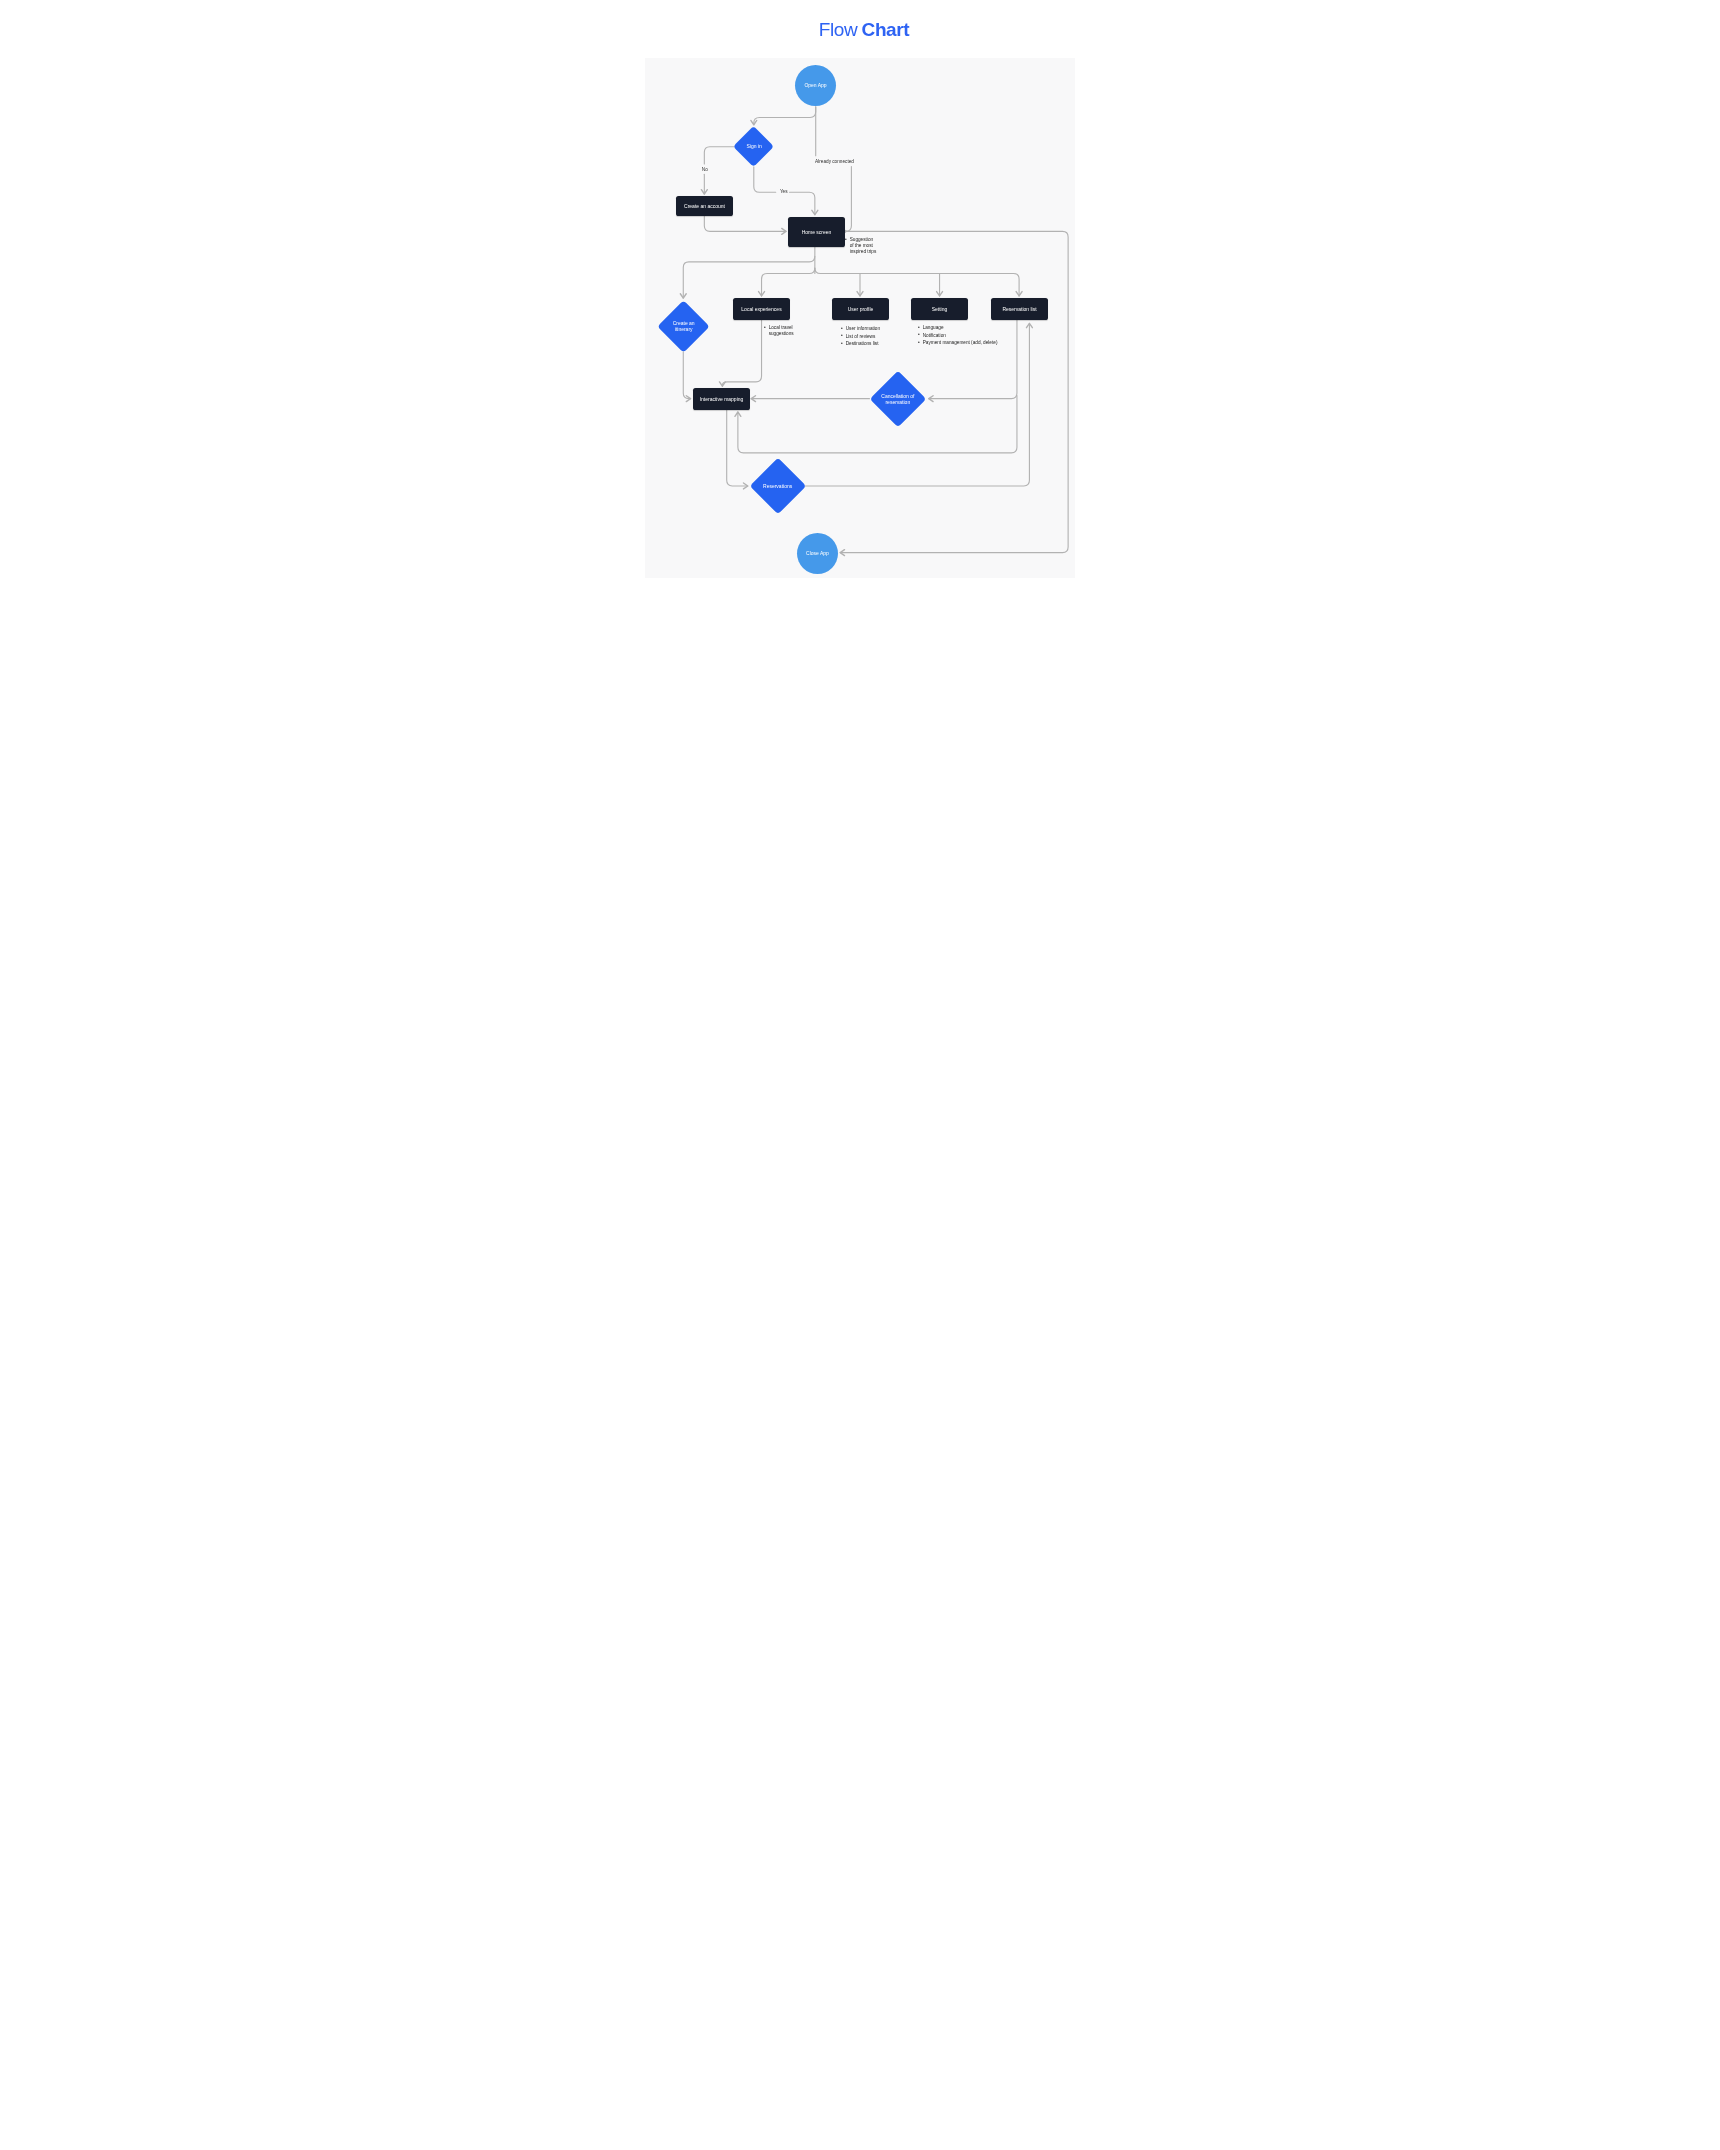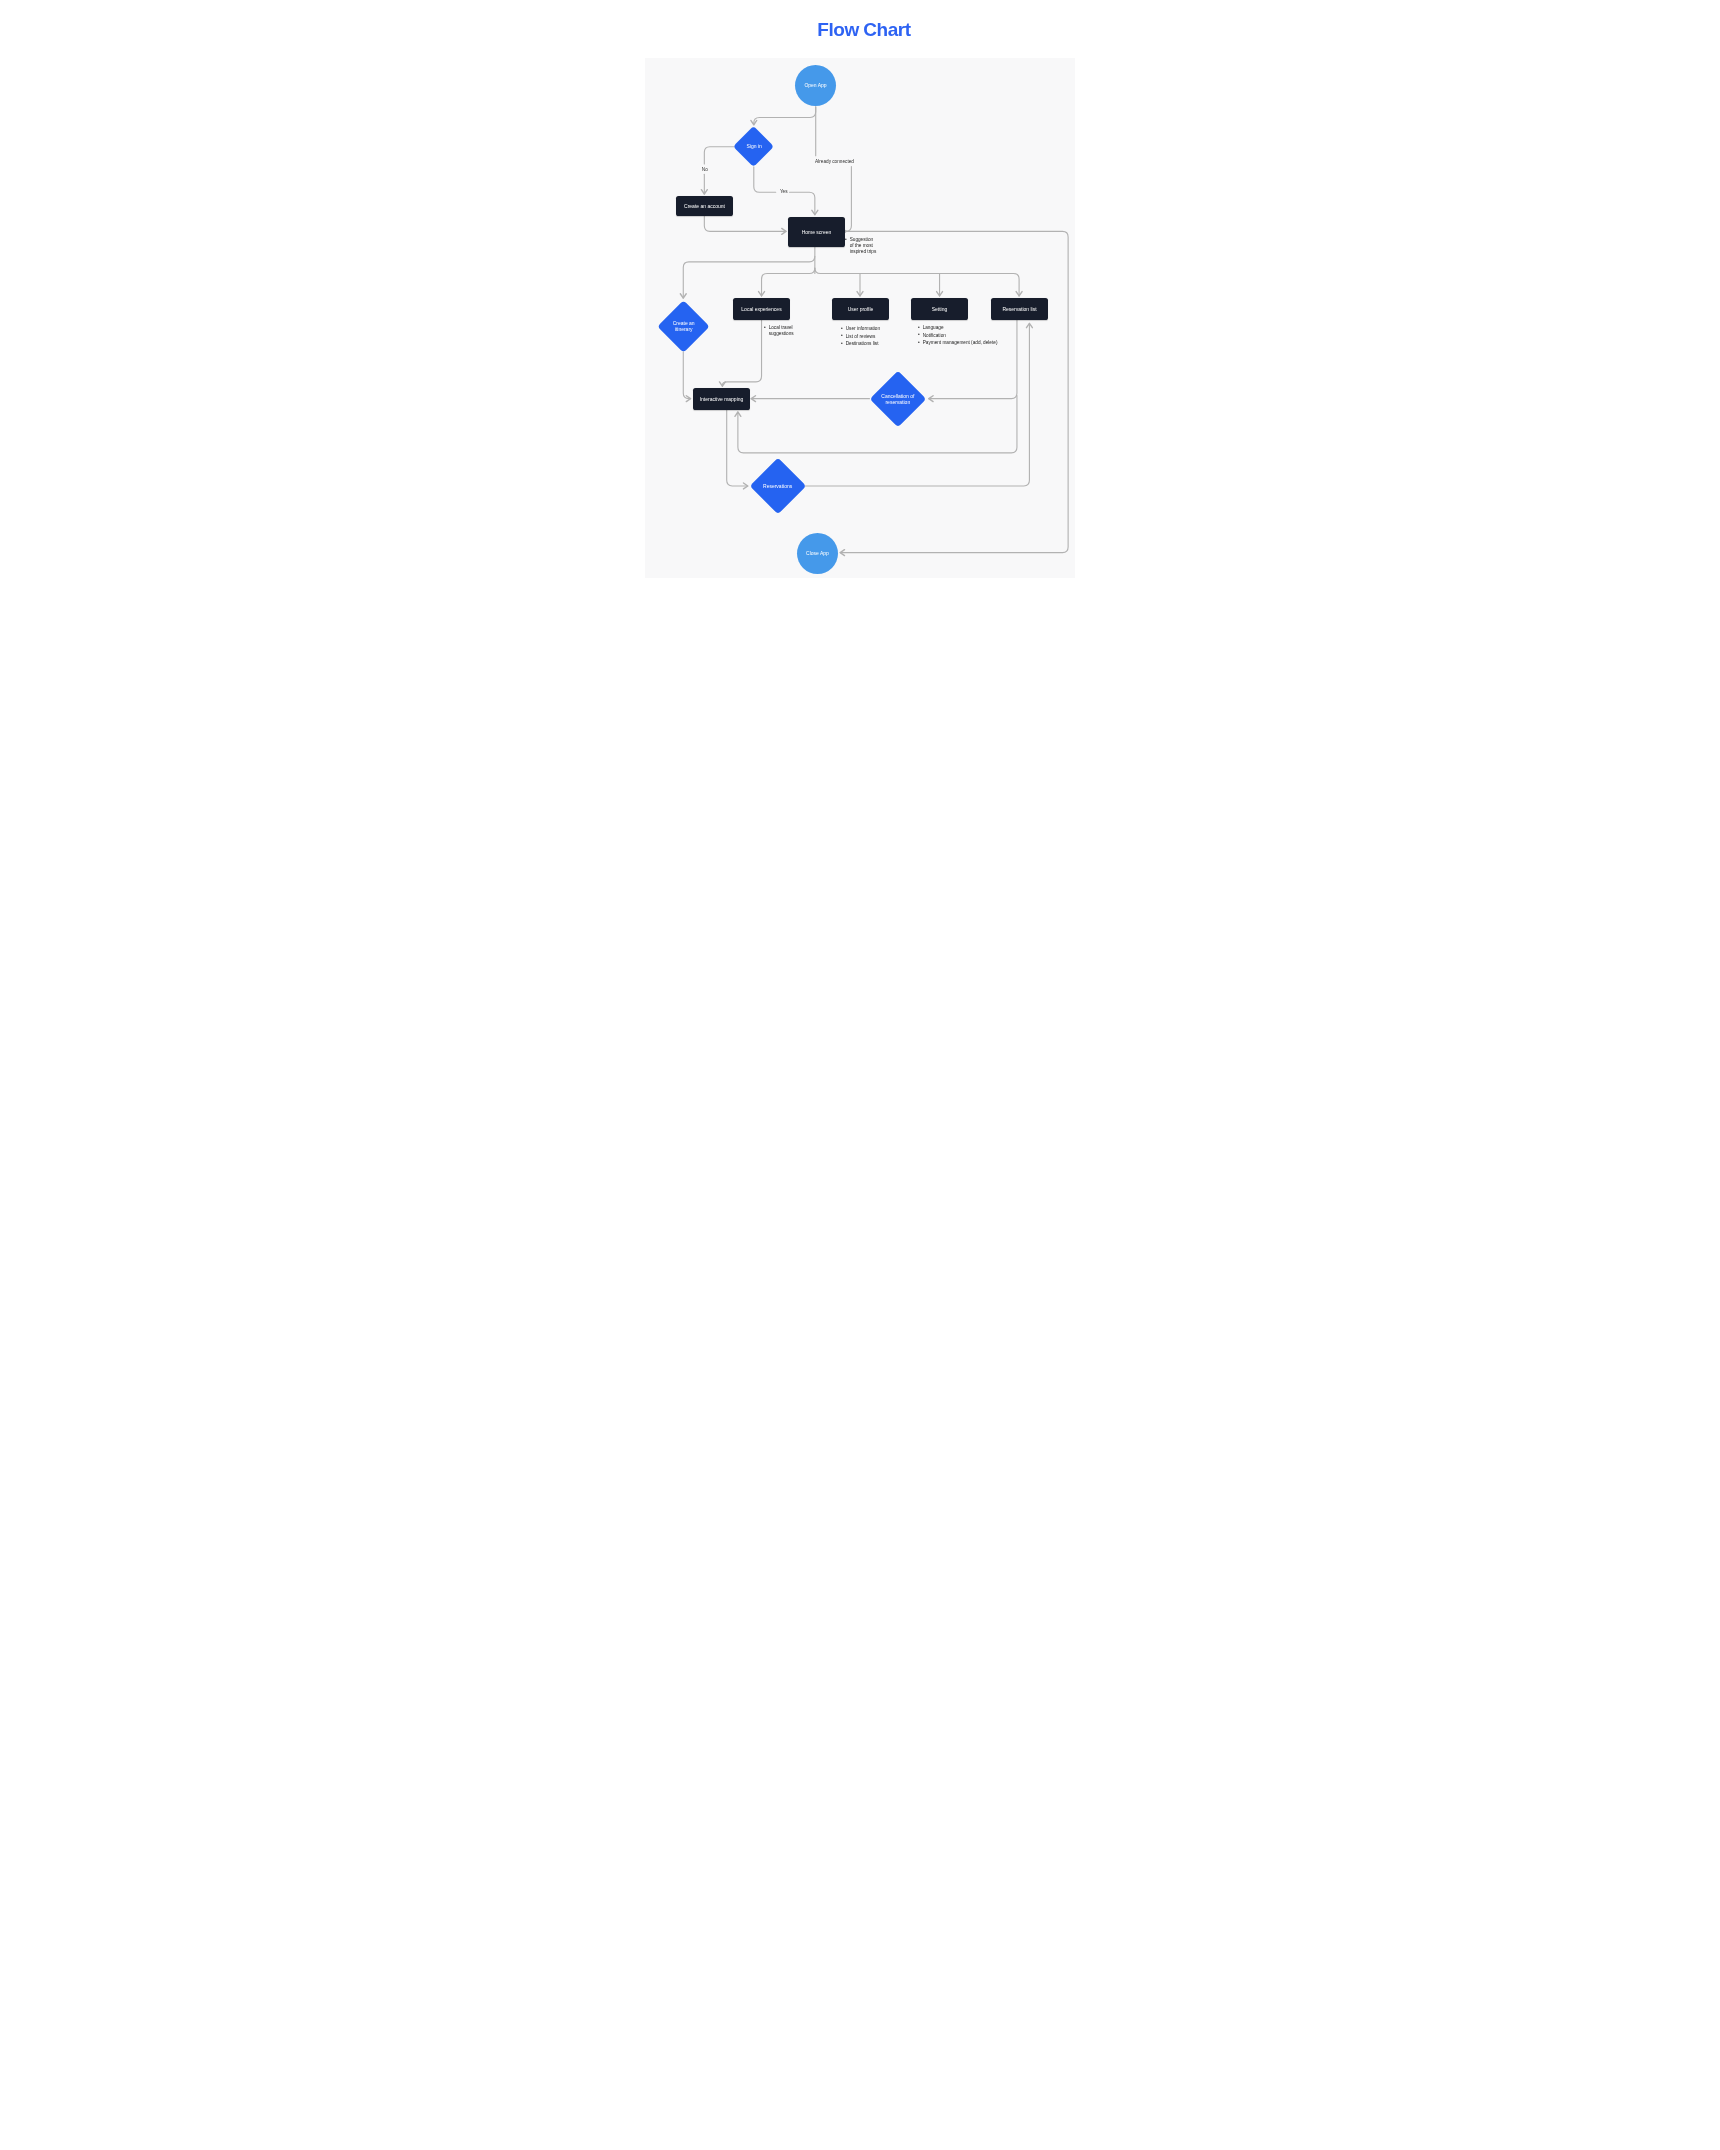--- a/index.html
+++ b/index.html
@@ -1,20 +1,20 @@
 <!DOCTYPE html>
 <html style="font-size:6.9px"><head>
 <meta charset="utf-8">
 <style>
   html,body{margin:0;padding:0;background:#ffffff;}
   body{font-family:"Liberation Sans", sans-serif;}
   .stage{position:relative;width:430px;height:609px;background:#ffffff;overflow:hidden;margin:0 auto;}
   .canvas-band{position:absolute;left:0;top:58px;width:430px;height:520px;background:#f8f8f9;}
   .title{position:absolute;left:0;top:19px;width:430px;text-align:center;font-size:19px;color:#2e63f3;letter-spacing:-0.4px;}
-  .title .t-light{font-weight:700;margin-left:8px;}
+  .title .t-light{font-weight:400;margin-left:8px;}
   .title .t-bold{font-weight:800;margin-left:4.3px;text-align:right;}
   svg.wires{position:absolute;left:0;top:0;width:430px;height:609px;}
   .node{position:absolute;display:flex;align-items:center;justify-content:center;text-align:center;color:#ffffff;font-size:5px;line-height:1.25;}
   .circle{border-radius:50%;background:#4599ea;}
   .rect{background:#171d2c;border-radius:2.6px;box-shadow:0 0.4px 0.9px rgba(0,0,0,0.18);}
   .diamond{background:#2563f1;border-radius:3.9px;transform:rotate(45deg);}
   .diamond .lbl{transform:rotate(-45deg);display:block;}
   .edge-label{position:absolute;color:#2d2d2d;font-size:4.7px;text-align:center;}
   .ann{position:absolute;color:#222222;font-size:4.7px;line-height:1.28;}
   .ann .bullet{display:flex;margin-bottom:1.7px;}

